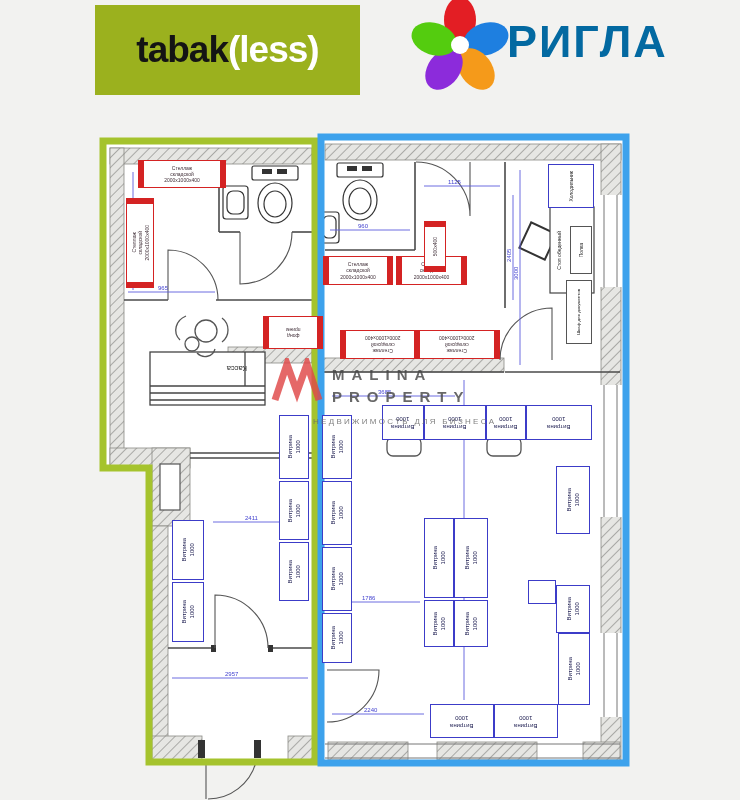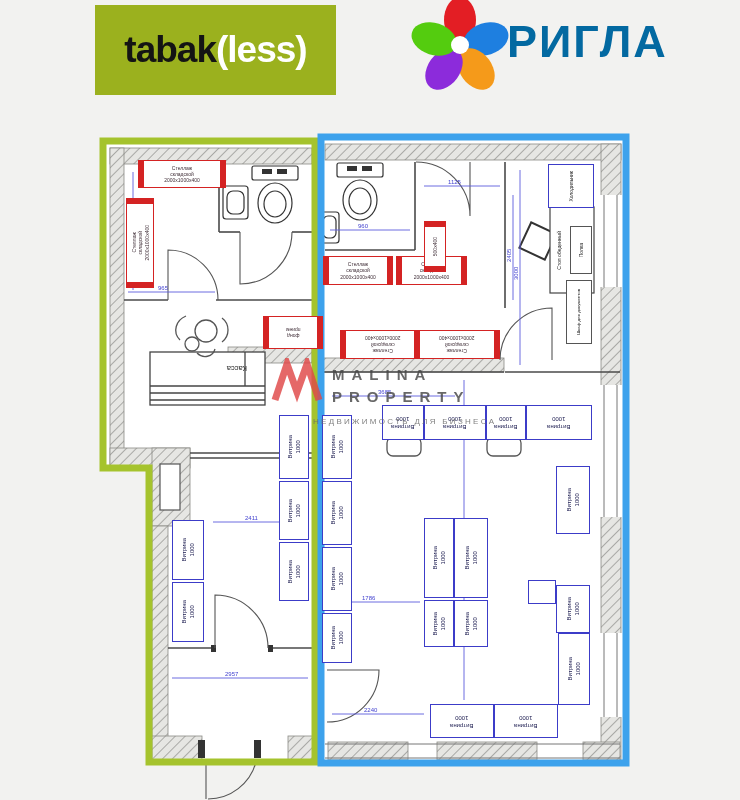--- a/index.html
+++ b/index.html
@@ -1,20 +1,20 @@
 <!DOCTYPE html>
 <html><head>
 <meta charset="utf-8">
 <style>
   html,body{margin:0;padding:0;}
   body{width:740px;height:800px;background:#f2f2f0;position:relative;overflow:hidden;
        font-family:"Liberation Sans",sans-serif;}
   .abs{position:absolute;}
   
-  #tabak-logo{left:95px;top:5px;width:241px;height:90px;background:#9bb11e;
+  #tabak-logo{left:95px;top:5px;width:265px;height:90px;background:#9bb11e;
     display:flex;align-items:center;justify-content:center;font-weight:bold;
     font-size:37px;letter-spacing:-1px;z-index:5;}
   #tabak-logo .b{color:#141414;} #tabak-logo .w{color:#ffffff;}
   #rigla-wordmark{left:507px;top:16px;font-size:45px;font-weight:bold;color:#0369a1;
     letter-spacing:2px;z-index:5;}
   
   .vbox{position:absolute;border:1.5px solid #3c3cc8;background:#fff;z-index:3;
     display:flex;align-items:center;justify-content:center;text-align:center;
     font-size:6px;color:#1c1c50;}
   .vtxt{writing-mode:vertical-rl;transform:rotate(180deg);line-height:1.25;}

